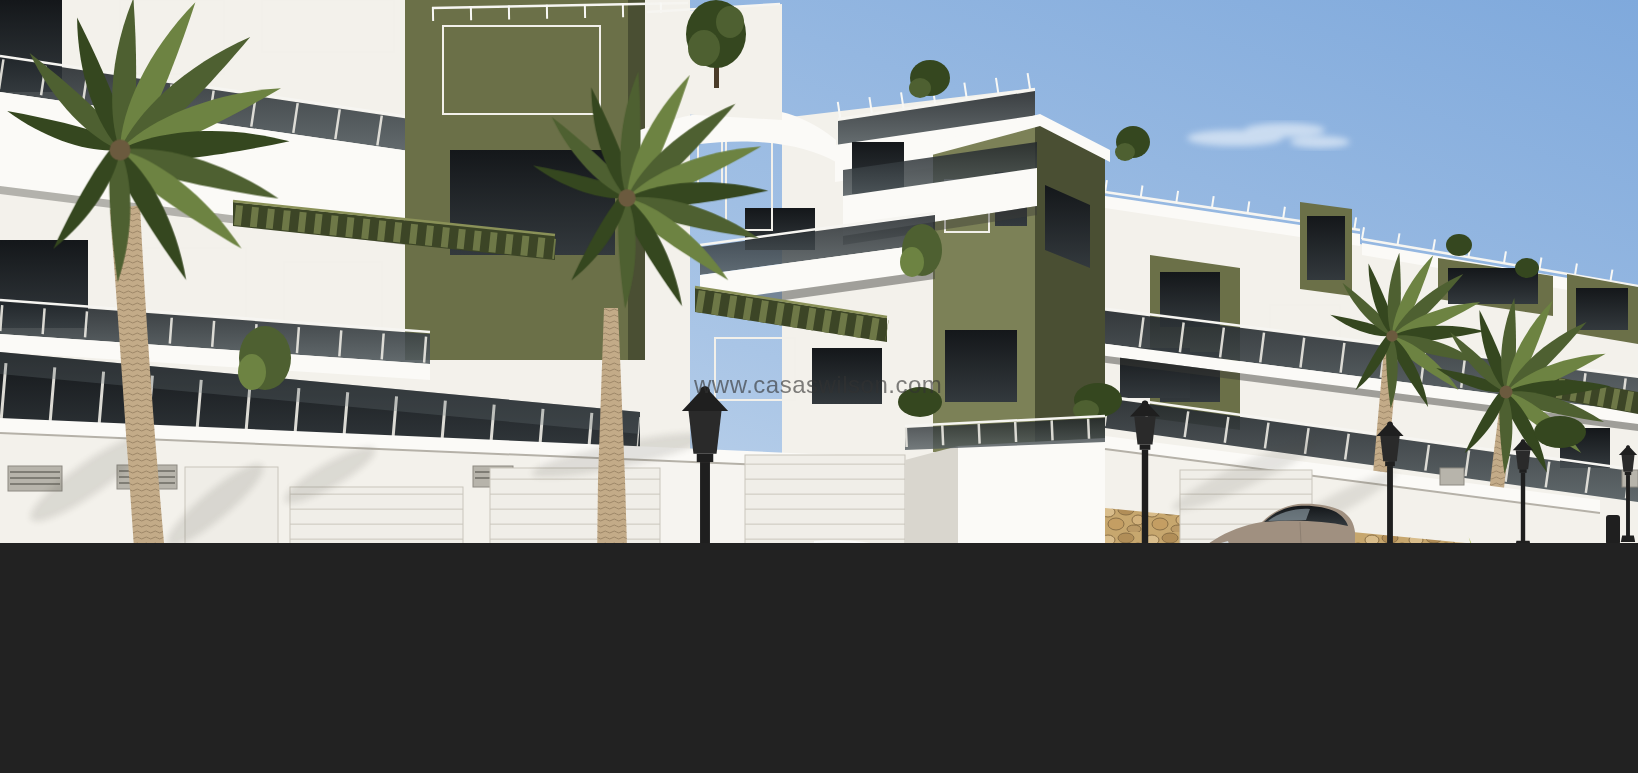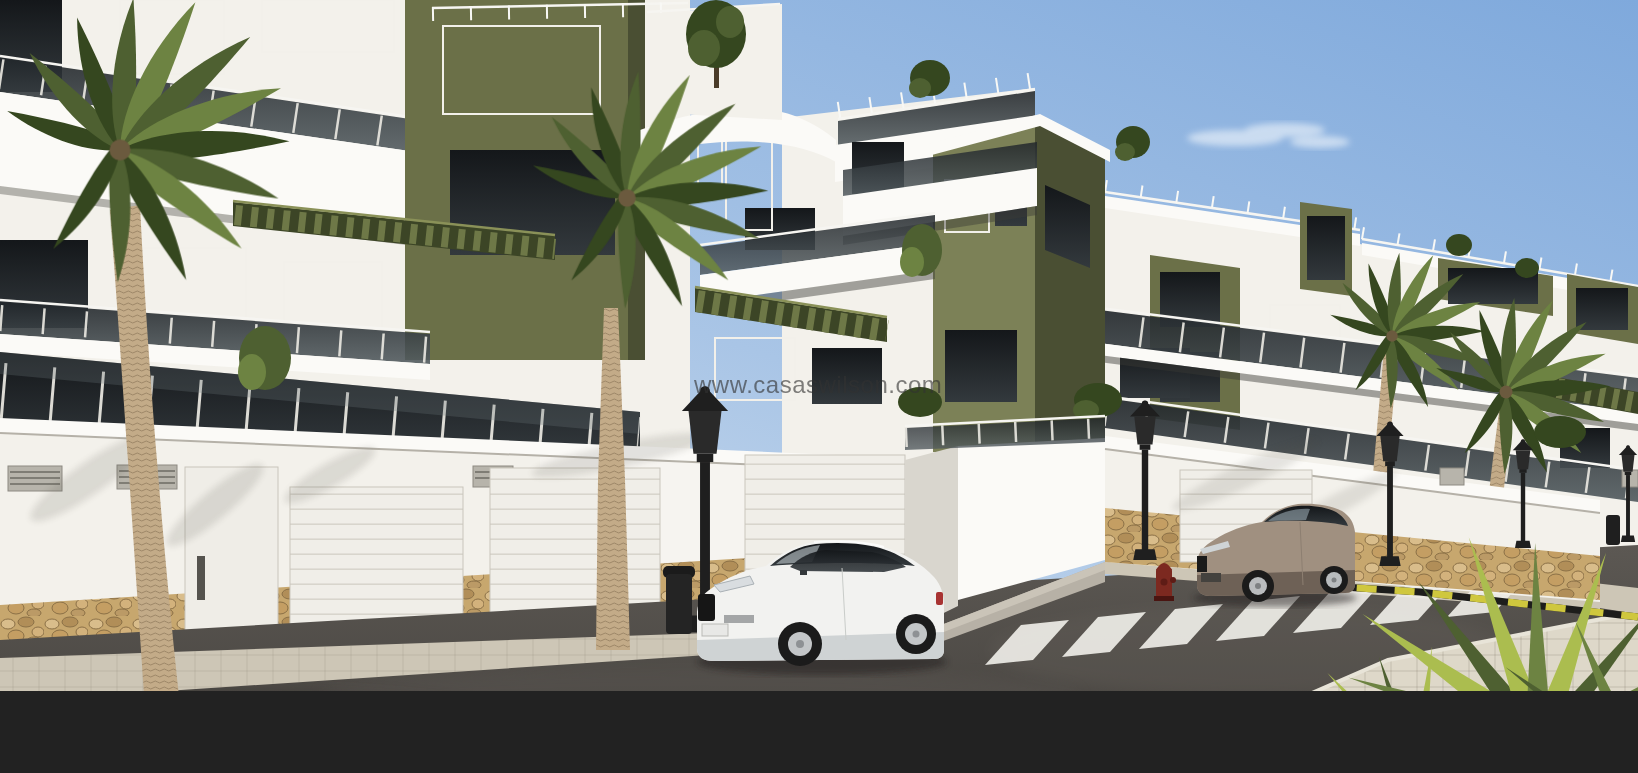--- a/index.html
+++ b/index.html
@@ -1,16 +1,16 @@
 <!DOCTYPE html>
 <html style="--sky-top: #7fa9dc; --sky-horizon: #d3e2f0; --cloud: #f2f7fc; --facade: #f3f1eb; --facade-shade: #d9d6ce; --facade-dark: #c4c1b9; --cornice: #fbfaf7; --olive: #6b7048; --olive-lit: #7c8157; --olive-dark: #4a4f33; --pergola: #3c4526; --glass: #262c2f; --stone: #c7a76e; --stone-joint: #8a6f45; --sidewalk: #cdc6b6; --sidewalk-lit: #ded8c9; --road: #514d49; --road-dark: #403d3a; --stripe: #eeede7; --curb-yellow: #cfc73e; --curb-black: #1d1d1b; --palm: #4e6031; --palm-dark: #35471f; --palm-lit: #6d8342; --palm-yellow: #abbd4f; --trunk: #c3ab88; --trunk-dark: #93785a; --car-white: #f2f2f0; --car-beige: #a09080; --metal: #1f1f1f; --hydrant: #7c2920; --watermark: rgba(50,50,50,0.62);"><head>
 <meta charset="utf-8">
 <style>
   html,body{margin:0;padding:0;background:#222;}
-  .stage{position:relative;width:1638px;height:691px;overflow:hidden;
+  .stage{position:relative;width:1638px;height:543px;overflow:hidden;
          font-family:"Liberation Sans","DejaVu Sans",sans-serif;}
   .stage svg{position:absolute;inset:0;display:block;}
   .watermark{position:absolute;left:694px;top:371px;font-size:24px;font-weight:500;
              letter-spacing:.5px;color:var(--watermark);white-space:nowrap;z-index:5;}
   
   .f-facade{fill:var(--facade)} .f-facade-shade{fill:var(--facade-shade)} .f-cornice{fill:var(--cornice)}
   .f-olive{fill:var(--olive)} .f-olive-lit{fill:var(--olive-lit)} .f-olive-dark{fill:var(--olive-dark)}
   .f-stone{fill:url(#pStone)} .f-sidewalk{fill:var(--sidewalk)} .f-sidewalk-lit{fill:var(--sidewalk-lit)}
   .f-stripe{fill:var(--stripe)} .f-trunk{fill:var(--trunk)}
   .f-palm{fill:var(--palm)} .f-palm-dark{fill:var(--palm-dark)} .f-palm-lit{fill:var(--palm-lit)}

